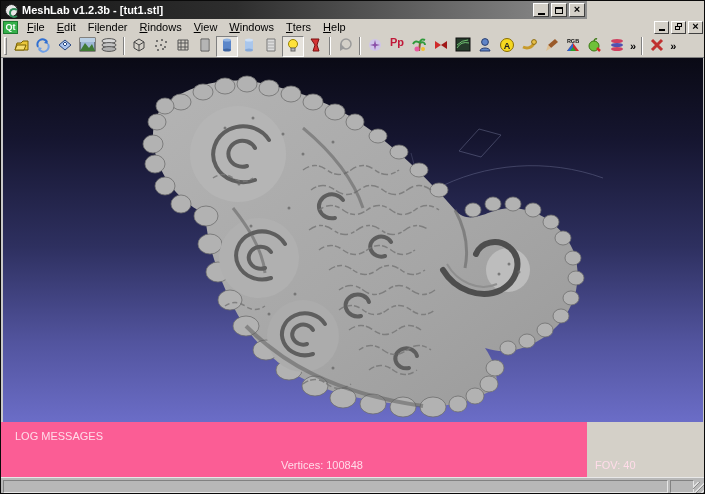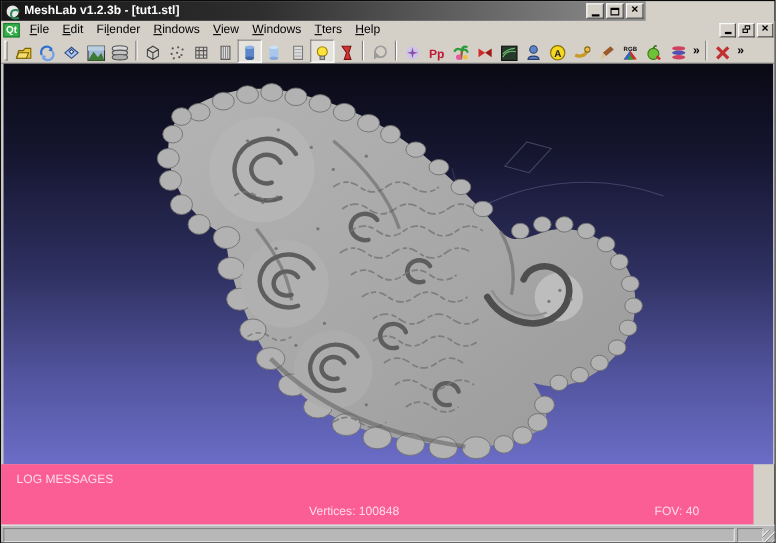--- a/index.html
+++ b/index.html
@@ -40,33 +40,33 @@
   .glyph-min2{width:6px;height:2px;background:#000;margin-top:6px;}
   .glyph-restore2{position:relative;width:8px;height:8px;}
   .glyph-restore2 i{position:absolute;border:1px solid #000;background:#d4d0c8;}
   .glyph-restore2 i:first-child{left:2px;top:0;width:5px;height:4px;}
   .glyph-restore2 i:last-child{left:0;top:3px;width:5px;height:4px;}
   
   .toolbar{position:absolute;left:0;top:34px;width:705px;height:23px;background:#d4d0c8;
     display:flex;align-items:center;padding-left:2px;border-bottom:1px solid #808080;}
   .tb-handle{width:3px;height:18px;border:1px solid;border-color:#fff #808080 #808080 #fff;margin:0 3px 0 1px;}
   .tb-sep{width:2px;height:18px;border-left:1px solid #808080;border-right:1px solid #fff;margin:0 3px;}
-  .tbtn{width:22px;height:21px;display:flex;align-items:flex-end;justify-content:center;
+  .tbtn{width:22px;height:21px;display:flex;align-items:flex-start;justify-content:center;
     border:1px solid transparent;flex:0 0 auto;}
   .tbtn.pressed{border-color:#808080 #ffffff #ffffff #808080;background:#e6e3dd;}
   .tbtn svg{display:block;}
   .tbtn .txtglyph{font-size:11px;font-weight:bold;line-height:1;}
   .chev{font-size:11px;font-weight:bold;color:#000;padding:0 2px;}
   
   .viewport{position:absolute;left:0;top:57px;width:705px;height:364px;
     background:linear-gradient(#0a0a15 0%,#15152f 22%,#2e3060 52%,#52549e 78%,#6b6dc7 100%);
     border-left:2px solid #c9c9c9;border-right:3px solid #c9c9c9;overflow:hidden;}
   .viewport svg{position:absolute;left:0;top:0;}
   
-  .logpanel{position:absolute;left:0;top:421px;width:684px;height:55px;background:#fb5d95;
+  .logpanel{position:absolute;left:0;top:421px;width:586px;height:55px;background:#fb5d95;
     color:#ffdce9;font-size:11px;white-space:pre;}
   .log-label{position:absolute;left:14px;top:8px;}
   .log-mid{position:absolute;left:280px;top:6px;line-height:15px;}
   .log-right{position:absolute;left:594px;top:6px;line-height:15px;}
   
   .statusbar{position:absolute;left:0;top:476px;width:705px;height:18px;background:#b8b8b8;
     border-top:1px solid #e8e8e8;}
   .sb-panel{position:absolute;top:2px;bottom:2px;border:1px solid;border-color:#828282 #e6e6e6 #e6e6e6 #828282;}
   .sb-main{left:2px;right:38px;}
   .sb-small{right:12px;width:24px;}

